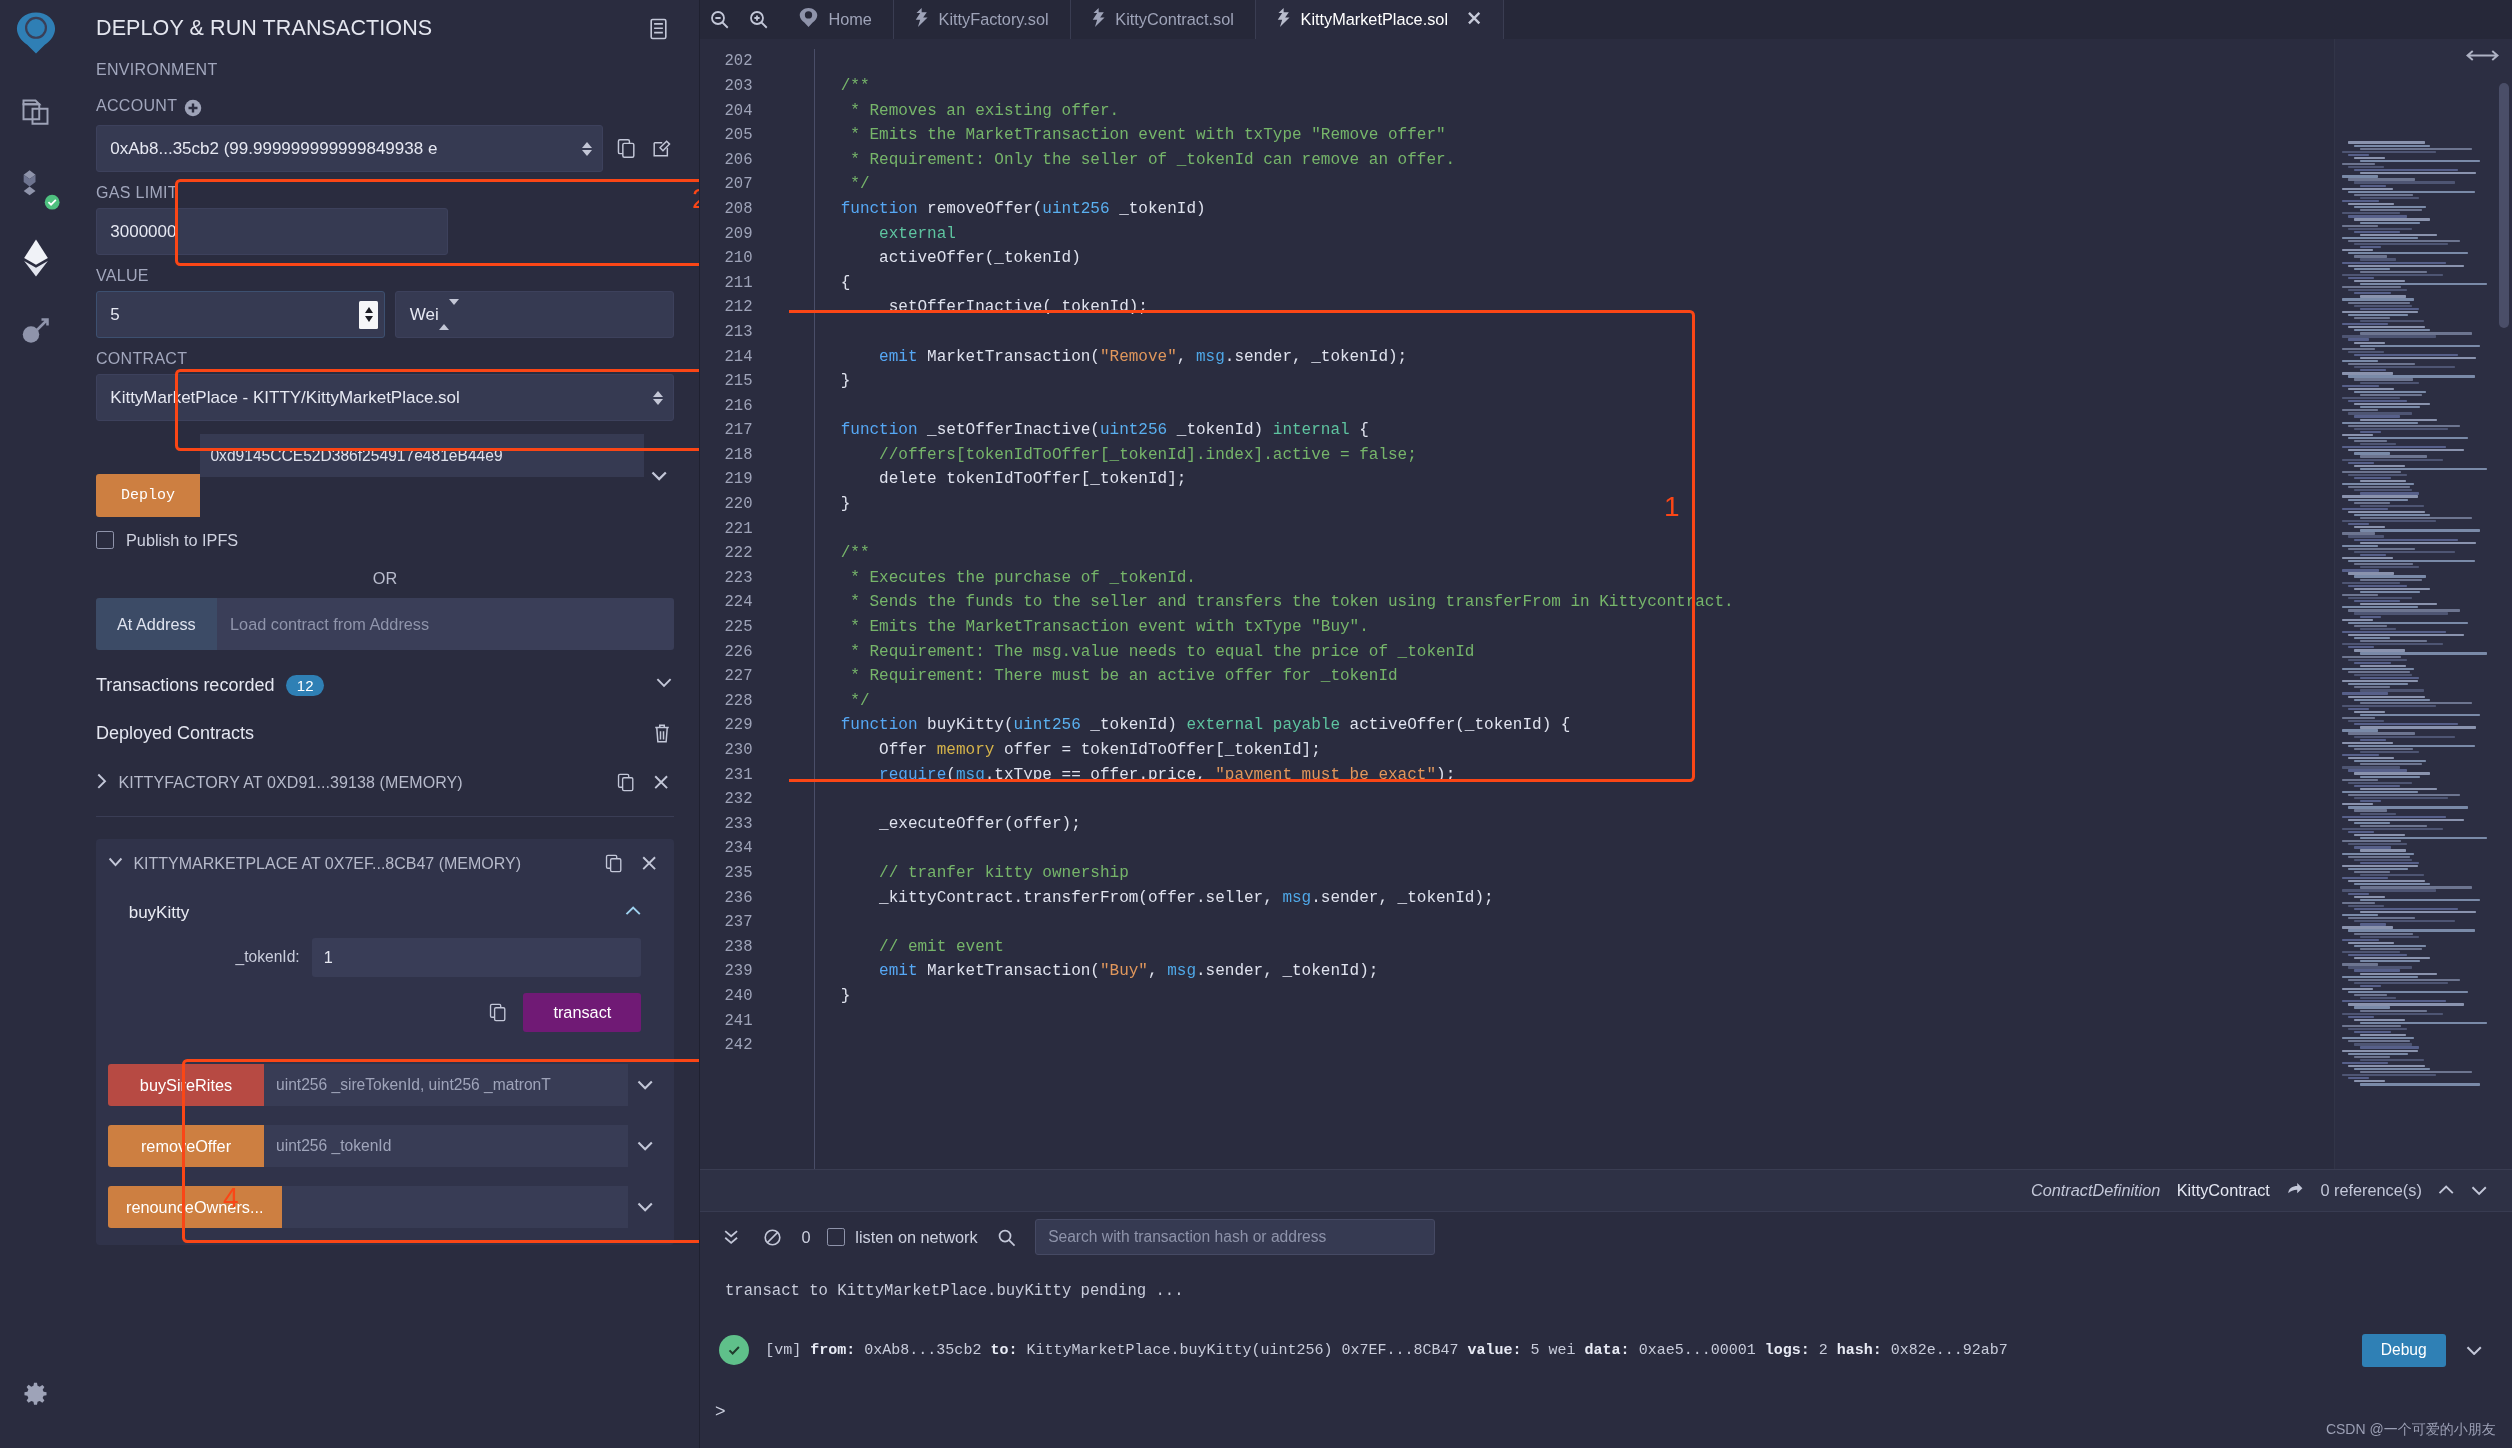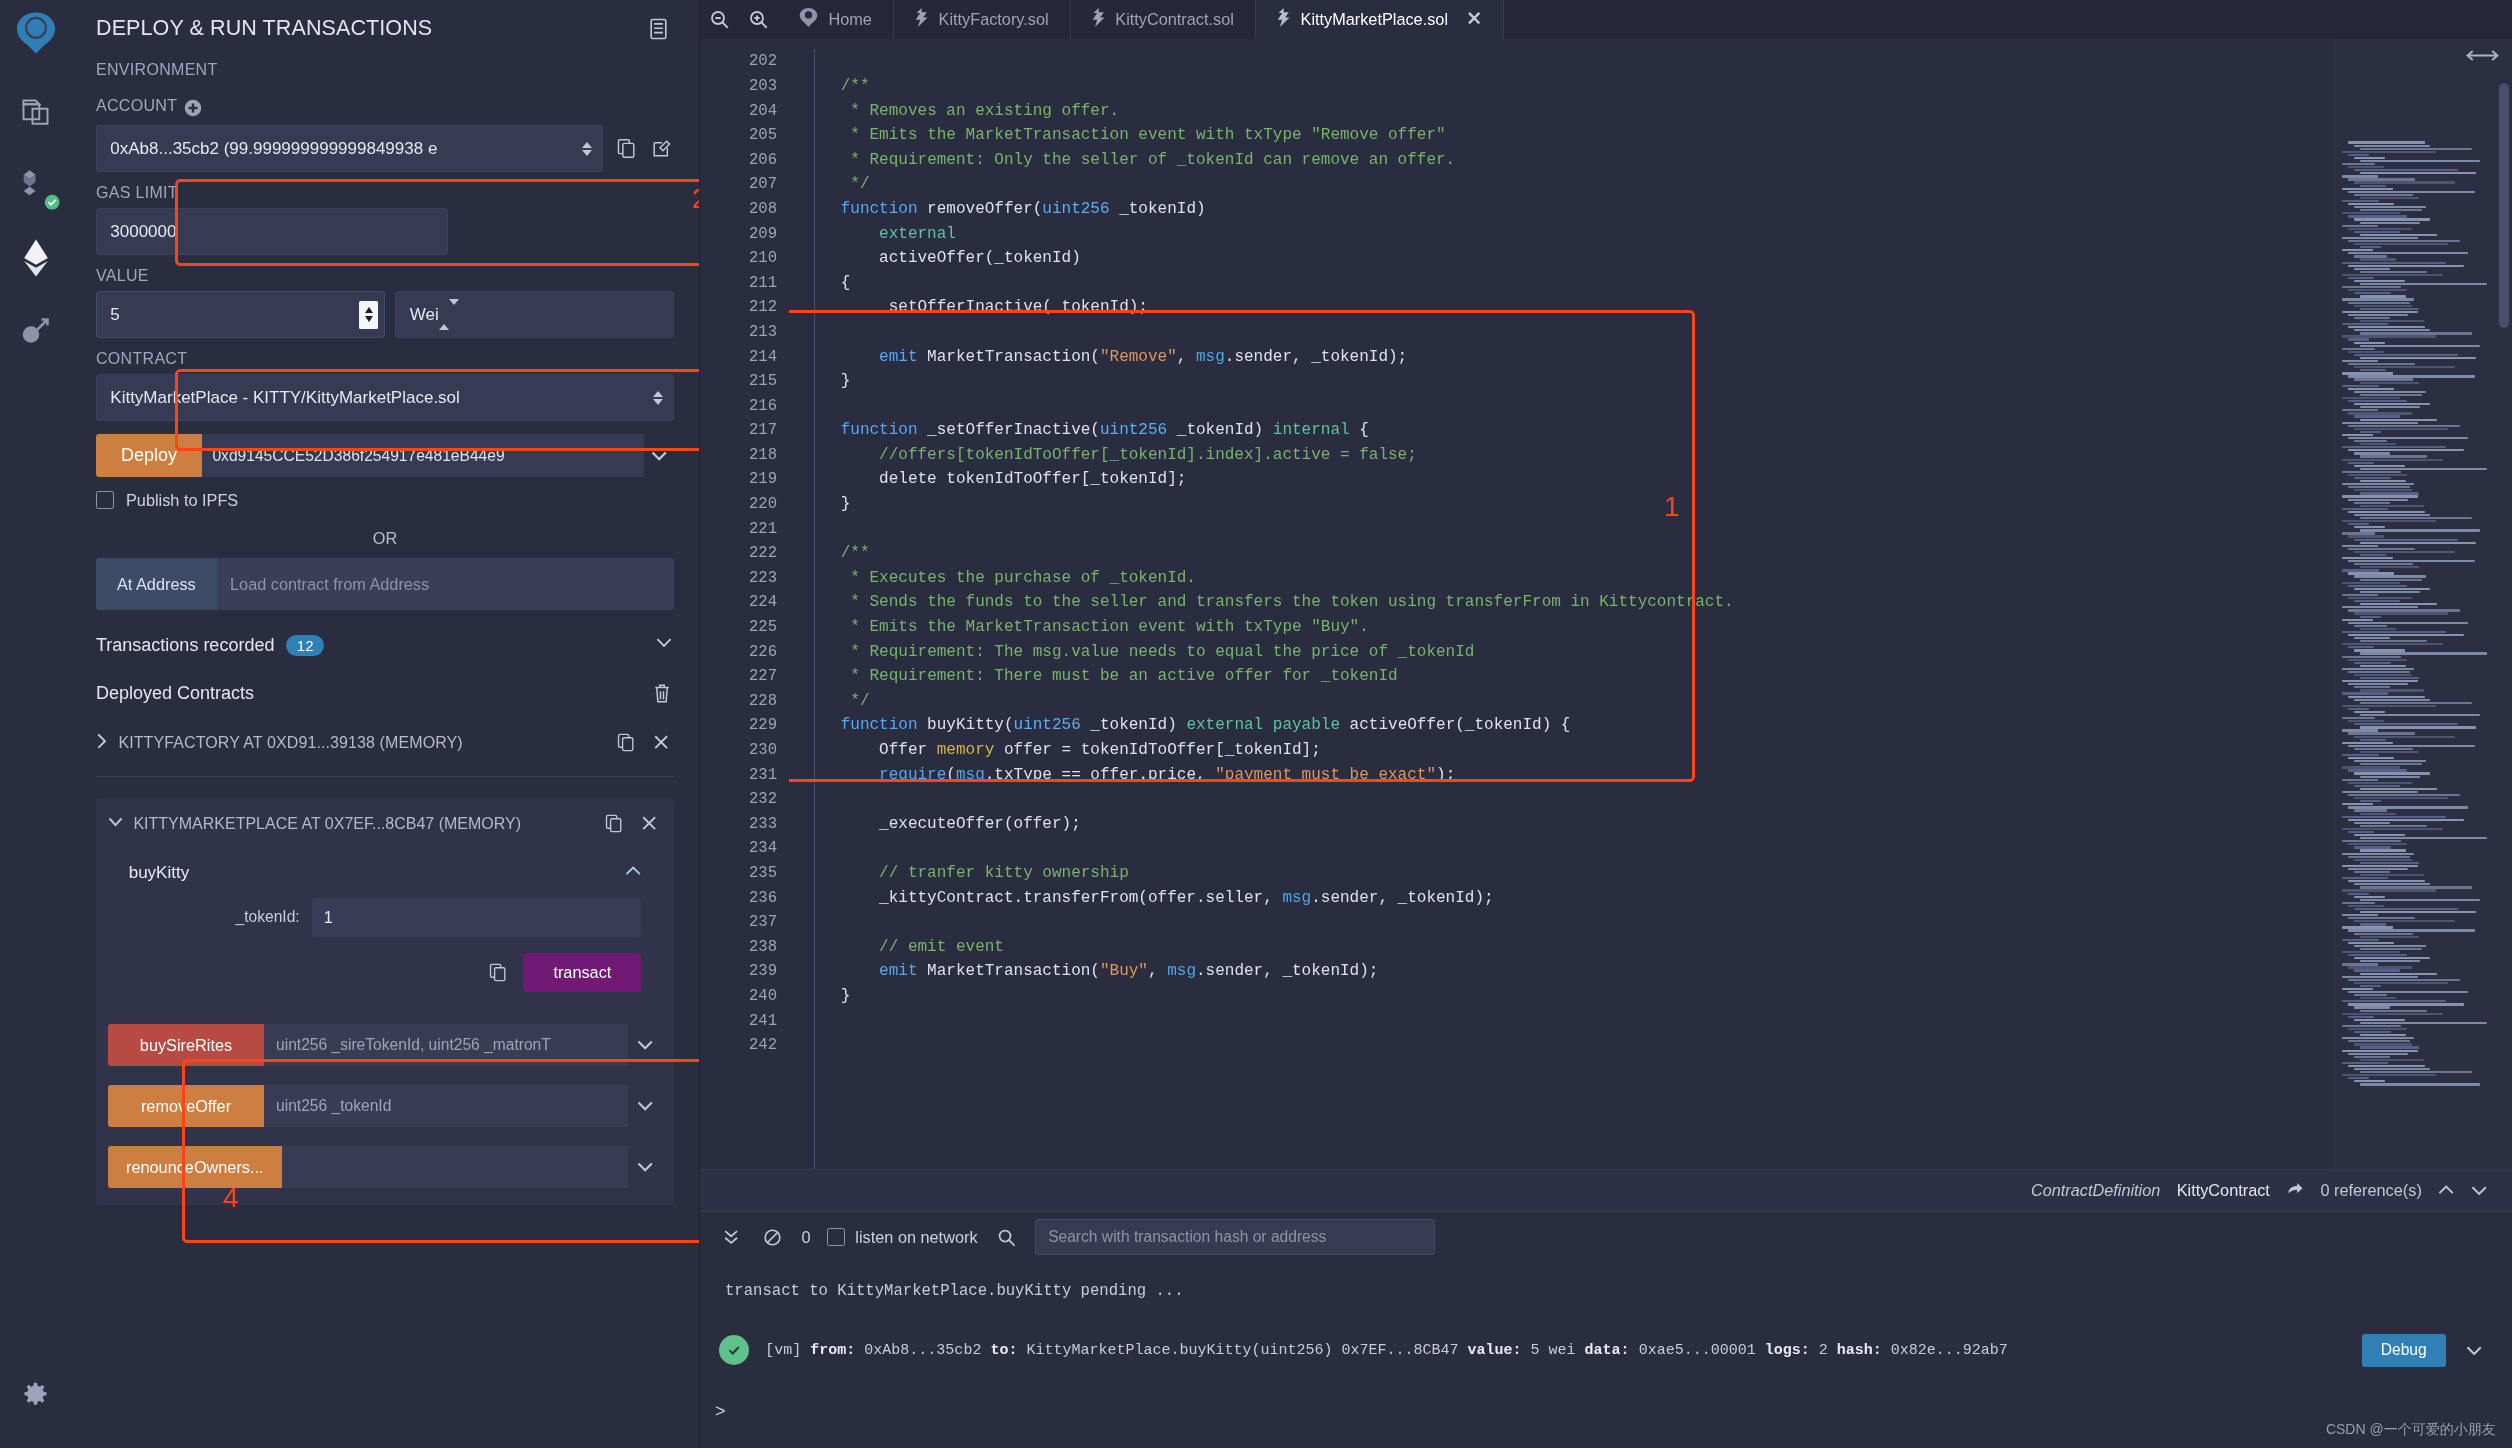--- a/index.html
+++ b/index.html
@@ -66,22 +66,22 @@
     width:19px; height:28px; background:#f6f6f8; border-radius:1.5px;
     display:flex; flex-direction:column; align-items:center; justify-content:center; gap:3px;
   }
   .spin .tri-up { border-bottom-color:#1c1c24; border-left-width:4.4px;border-right-width:4.4px;border-bottom-width:6px;}
   .spin .tri-dn { border-top-color:#1c1c24; border-left-width:4.4px;border-right-width:4.4px;border-top-width:6px;}
   .unit-sel { flex: 1 1 auto; height: 47px; background:#363a52; border:0.7px solid #3d415c; border-radius:3px;
               color:#e6e8f2; font-size:17px; padding:0 13.3px; display:flex; align-items:center; position:relative; }
 
   .deploy-row { display:flex; align-items:stretch; margin-top: 13.3px; }
   .btn-deploy {
-    background:#cd7f41; color:#fff; font-size:18px; border:none; border-radius:3px 0 0 3px;
-    padding: 0 25px; height:43px; cursor:pointer; font-family:Liberation Sans, sans-serif;
+    background:#cd7f41; color:#fff; font-size:15px; border:none; border-radius:3px 0 0 3px;
+    padding: 0 25px; height:43px; cursor:pointer; font-family:Liberation Mono, monospace;margin-top:40px;
   }
   .deploy-addr {
     flex:1; height:43px; background:#363a52; color:#dfe1ec; font-size:15.6px;
     display:flex; align-items:center; padding:0 10.4px; overflow:hidden; white-space:nowrap;
   }
   .deploy-caret { width:30px; display:flex; align-items:center; justify-content:center; }
 
   .chk-row { display:flex; align-items:center; gap:12px; margin-top:13.3px; }
   .chkbox { width:18px;height:18px;border:1.1px solid #8f94ab;border-radius:2.2px;background:transparent; }
   .chk-lbl { color:#cfd2e0; font-size:16.3px; }
@@ -128,21 +128,21 @@
   .tabbar { height: 39px; background:#262839; display:flex; align-items:stretch; flex:0 0 39px; }
   .tb-zoom { width:39px; display:flex;align-items:center;justify-content:center; cursor:pointer; }
   .tab { display:flex; align-items:center; gap:10.4px; padding: 0 21px; border-right:0.7px solid #3a3d52; color:#9ea3b8; font-size:16.3px; cursor:pointer; white-space:nowrap;}
   .tab.home { color:#9ea3b8; }
   .tab.active { background:#2a2c3f; color:#fff; }
   .tab .x { margin-left:7.4px; color:#c6cad9; font-size:18px; line-height:1; }
 
   .editor { flex: 1 1 auto; display:flex; position:relative; background:#2a2c3f; overflow:hidden; min-height:0;}
   .gutter {
     width: 89px; flex:0 0 89px; background:#2a2c3f; color:#9ea3b8;
-    font-family:"Liberation Mono", monospace; font-size:15.6px; text-align:right;
+    font-family:"Liberation Mono", monospace; font-size:15.6px; text-align:center;
     padding: 10.4px 12px 0 0; user-select:none;
   }
   .gutter div { height: 24.6px; line-height: 24.6px; }
   .codecol { flex:1 1 auto; position:relative; overflow:hidden; padding-top:10.4px; min-width:0;}
   .codeline {
     height: 24.6px; line-height: 24.6px; font-family:"Liberation Mono", monospace;
     font-size:16px; white-space:pre; color:#dfe2ee; padding-left: 13.3px;
   }
   .ind-guide { position:absolute; left: 25px; top: 10.4px; bottom: 0; width:0.7px; background:#4a4e68; }
 

